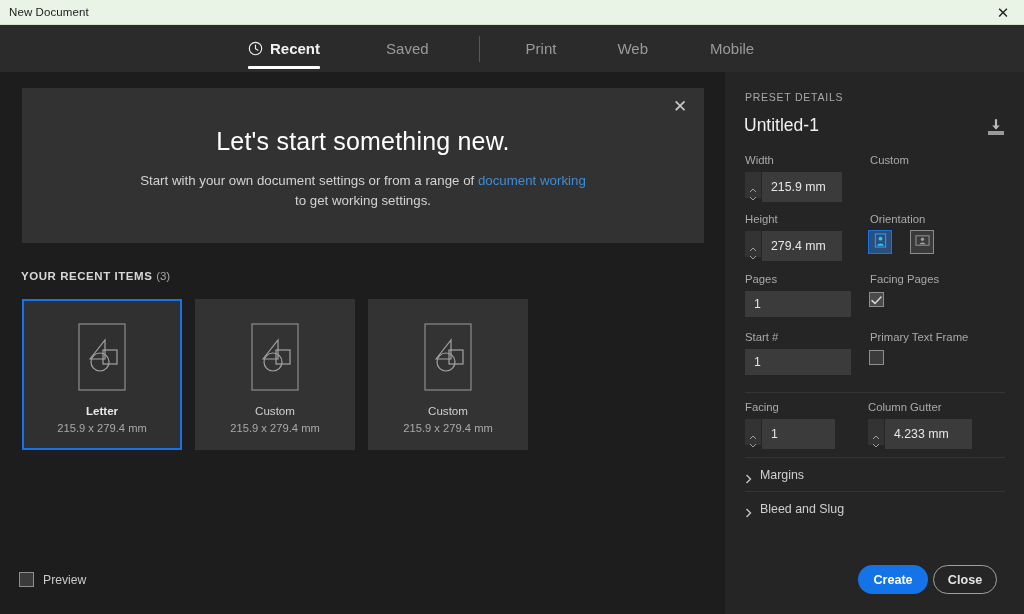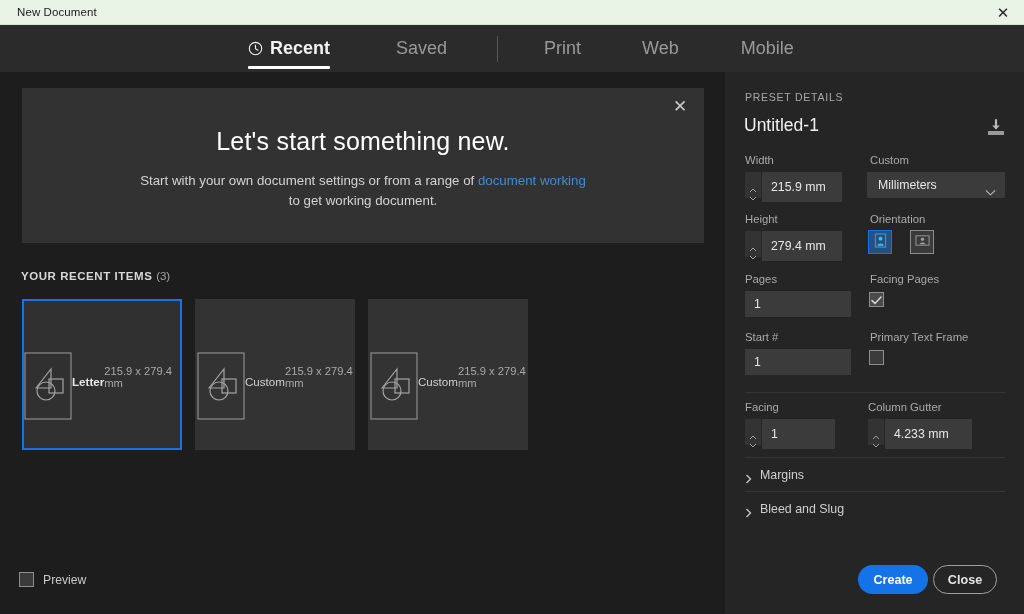--- a/index.html
+++ b/index.html
@@ -12,39 +12,39 @@
   .app { position: relative; width: 1024px; height: 614px; background: #1d1d1d; }
 
   
   .titlebar {
     position: absolute; top: 0; left: 0; width: 1024px; height: 25px;
     background: #eaf4e6;
     display: flex; align-items: center;
     border-bottom: 1px solid #d6e3d2;
   }
   .titlebar-text {
-    font-size: 11.5px; color: #1b1b1b; padding-left: 17px; letter-spacing: .1px;
+    font-size: 11.5px; color: #1b1b1b; padding-left: 9px; letter-spacing: .1px;
   }
   .titlebar-close {
     position: absolute; right: 0; top: 0; width: 42px; height: 25px;
     display: flex; align-items: center; justify-content: center;
     font-size: 15px; color: #232323; cursor: pointer; line-height: 1;
   }
 
   
   .tabbar {
     position: absolute; top: 25px; left: 0; width: 1024px; height: 47px;
     background: #2b2b2b;
     display: flex; align-items: center;
   }
   .tabs { display: flex; align-items: center; margin-left: 248px; height: 47px; }
   .tab {
     position: relative; display: flex; align-items: center; gap: 7px;
     height: 47px; padding: 0 0 0 0; cursor: pointer;
-    font-size: 18px; color: #9a9a9a; white-space: nowrap;
+    font-size: 15px; color: #9a9a9a; white-space: nowrap;
   }
   .tab.active { color: #f2f2f2; font-weight: bold; }
   .tab .tab-underline {
     position: absolute; left: 0; right: 0; bottom: 3px; height: 3px;
     background: #fff; border-radius: 1px;
   }
   .tab-gap-1 { width: 66px; }
   .tab-gap-3 { width: 61px; }
   .tab-gap-4 { width: 62px; }
   .tab-divider {
@@ -79,21 +79,21 @@
   .recent-head {
     position: absolute; left: 21px; top: 198px;
     font-size: 11.5px; color: #d8d8d8; font-weight: bold; letter-spacing: .55px;
   }
   .recent-count { color: #a5a5a5; font-weight: normal; letter-spacing: 0; }
 
   .cards { position: absolute; left: 22px; top: 227px; display: flex; gap: 13px; }
   .card {
     width: 160px; height: 151px; background: #333333;
     border: 2px solid transparent; cursor: pointer;
-    display: flex; flex-direction: row; align-items: center;
+    display: flex; flex-direction: column; align-items: center;
   }
   .card.selected { border-color: #1473e6; background: #303030; }
   .thumb { margin-top: 22px; width: 48px; height: 68px; }
   .card-title {
     margin-top: 13px; font-size: 11.6px; color: #e8e8e8; font-weight: bold;
   }
   .card.plain .card-title { font-weight: normal; color: #cfcfcf; }
   .card-sub { margin-top: 5px; font-size: 11.2px; color: #a9a9a9; }
 
   
@@ -250,21 +250,21 @@
 
   <div class="left">
 
     <div class="hero">
       <div class="hero-close">
         <span>✕</span>
       </div>
       <div class="hero-title">Let's start something new.</div>
       <div class="hero-sub">
         <span>Start with your own document settings or from a range of </span><span class="hero-link">document working</span><br>
-        <span>to get working document.</span>
+        <span>to get working settings.</span>
       </div>
     </div>
 
     <div class="recent-head">
       <span>YOUR RECENT ITEMS</span>
       <span class="recent-count">(3)</span>
     </div>
 
     <div class="cards">
 
@@ -333,28 +333,20 @@
         <span class="arw">
           <svg viewBox="0 0 8 5" width="8" height="5">
               <path d="M1 1 L4 4 L7 1" fill="none" stroke="#9e9e9e" stroke-width="1"></path>
             </svg>
         </span>
       </div>
       <input class="txtbox" style="width: 80px;" value="215.9 mm">
     </div>
 
     <div class="field-label" style="left:145px; top:82px;">Custom</div>
-    <div class="select-wrap" style="left:142px; top:100px; width:138px;">
-      <span class="select-text">Millimeters</span>
-      <span class="chev">
-        <svg viewBox="0 0 11 7" width="11" height="7">
-            <path d="M1 1.5 L5.5 5.8 L10 1.5" fill="none" stroke="#b4b4b4" stroke-width="1.1"></path>
-          </svg>
-      </span>
-    </div>
 
     <div class="field-label" style="left:20px; top:141px;">Height</div>
     <div class="stepper" style="left:20px; top:159px;">
       <div class="stepper-arrows">
         <span class="arw">
           <svg viewBox="0 0 8 5" width="8" height="5">
               <path d="M1 4 L4 1 L7 4" fill="none" stroke="#9e9e9e" stroke-width="1"></path>
             </svg>
         </span>
         <span class="arw">

